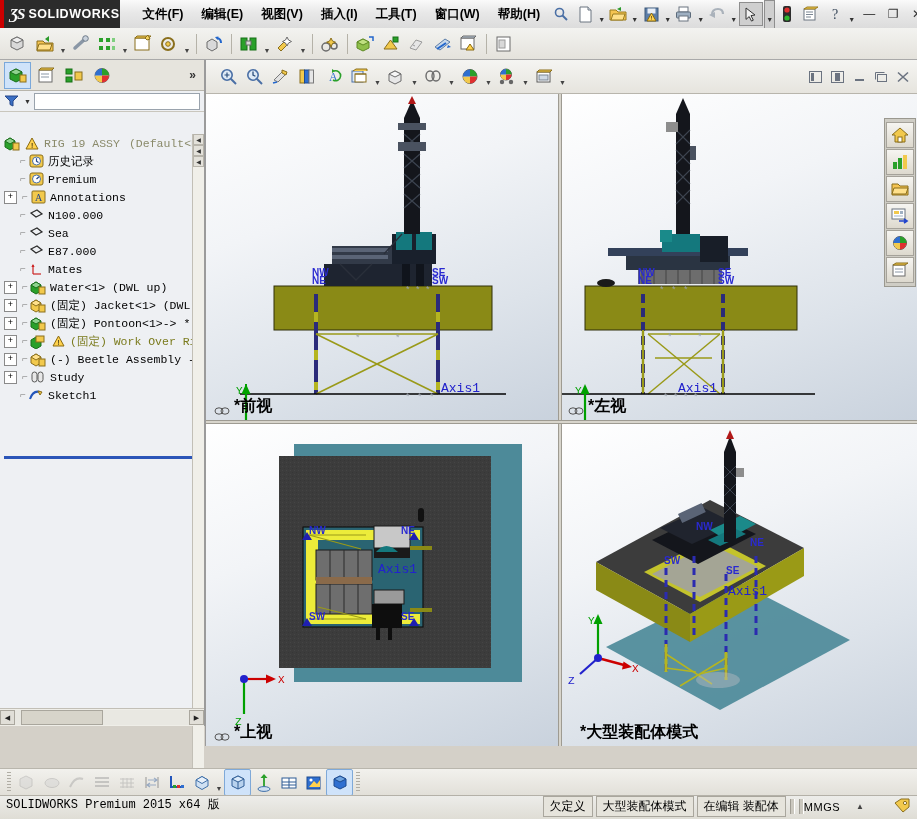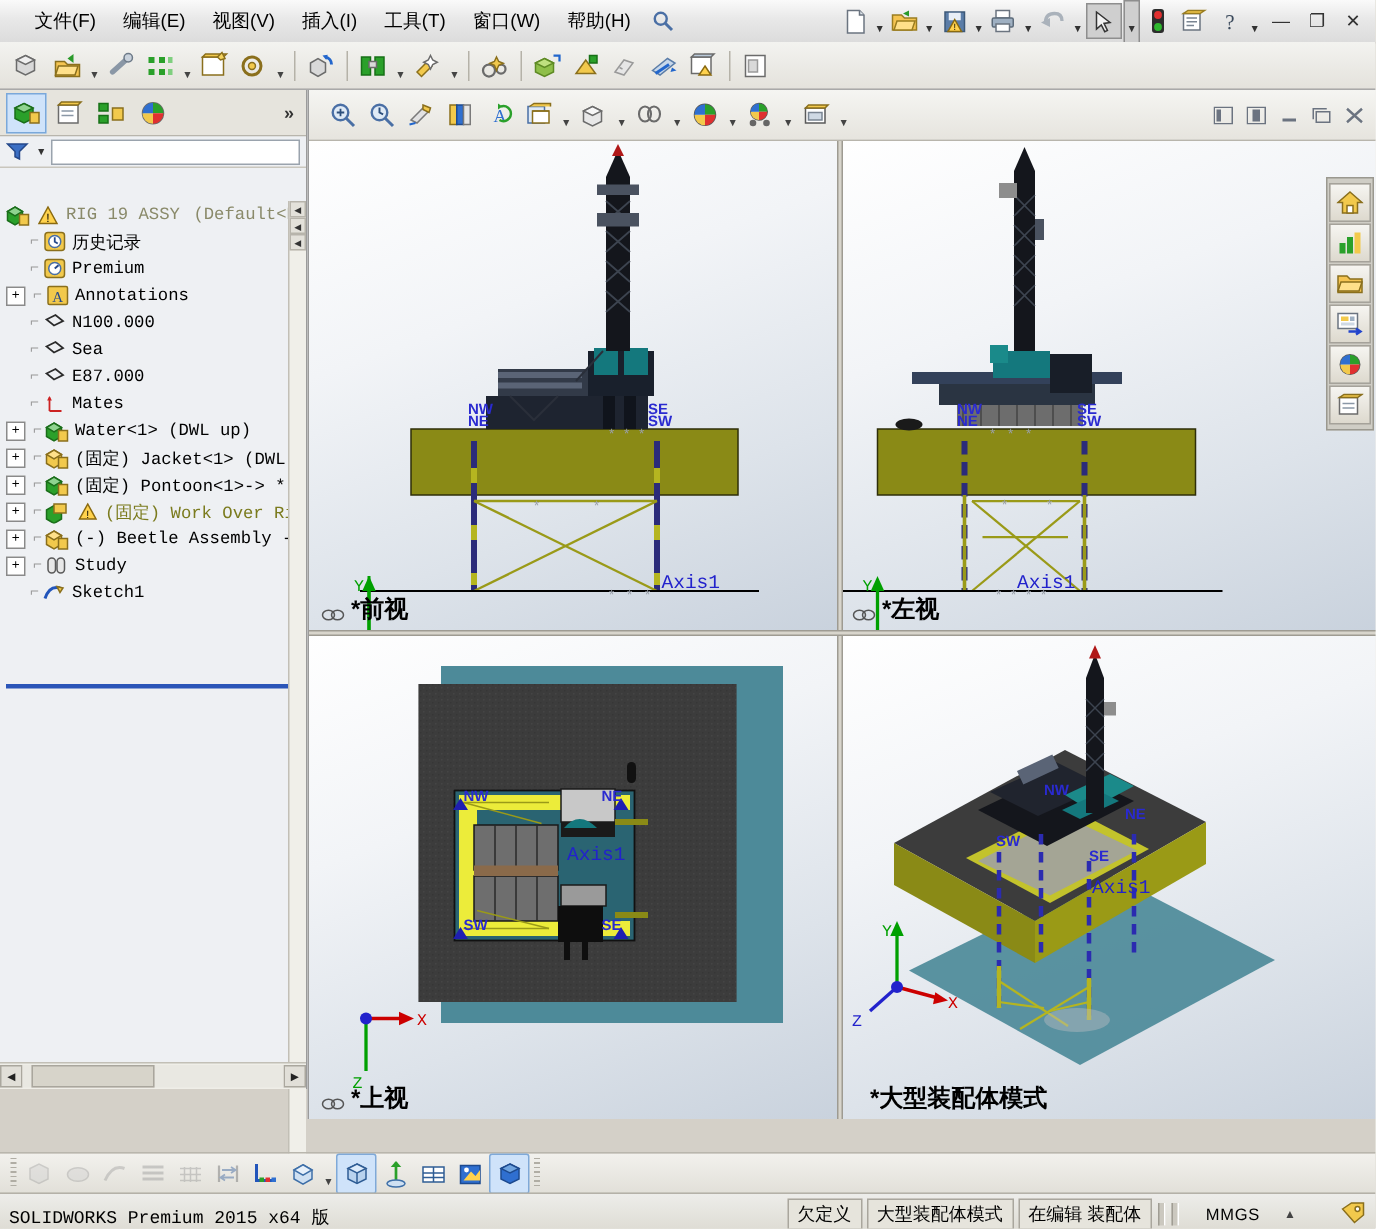--- a/index.html
+++ b/index.html
@@ -17,21 +17,21 @@
     border-bottom:1px solid #a9a9a9;
     display:flex;align-items:center;
   }
   .sw-logo{
     height:28px;width:130px;background:#2b2b2b;color:#fff;
     display:flex;align-items:center;position:relative;
     border-left:4px solid #cc0000;box-sizing:border-box;padding-left:6px;
   }
   .sw-logo .mark{font-family:"Liberation Serif",serif;font-style:italic;font-weight:bold;font-size:15px;margin-right:4px;letter-spacing:-1px;}
   .sw-logo .name{font-weight:bold;font-size:12.5px;letter-spacing:0.5px;font-family:"Liberation Sans",sans-serif;}
-  .menubar{display:flex;align-items:center;margin-left:14px;}
+  .menubar{display:flex;align-items:center;margin-left:14px;font-weight:bold;}
   .menuitem{padding:3px 9px;font-size:12.5px;color:#000;cursor:default;white-space:nowrap;}
   .tb-right{margin-left:auto;display:flex;align-items:center;padding-right:4px;}
   .ticon{width:22px;height:22px;display:inline-flex;align-items:center;justify-content:center;margin:0 1px;}
   .tdrop{width:9px;height:22px;display:inline-flex;align-items:flex-end;justify-content:center;padding-bottom:5px;color:#333;font-size:7px;}
   .wbtn{width:22px;height:20px;display:inline-flex;align-items:center;justify-content:center;color:#333;font-size:12px;margin-left:2px;}
 
   
   .maintoolbar{
     position:absolute;left:0;top:28px;width:917px;height:32px;
     background:linear-gradient(#f3f3f0,#e4e2dc);
@@ -105,34 +105,38 @@
   .navbtn{width:16px;height:16px;background:linear-gradient(#f2f1ec,#dcdad2);border:1px solid #a6a39a;display:flex;align-items:center;justify-content:center;font-size:7px;color:#222;margin-right:1px;box-sizing:border-box;}
   .btab{height:19px;line-height:17px;padding:0 9px;margin-left:3px;background:#cfccc3;border:1px solid #8d8a82;border-bottom:none;border-radius:3px 3px 0 0;font-size:12.5px;color:#000;}
   .btab.active{background:#efefec;border-color:#6d6b64;}
 
   .bottomtoolbar{position:absolute;left:0;top:768px;width:917px;height:27px;background:linear-gradient(#f2f1ed,#e2e0d9);border-top:1px solid #b9b6ad;display:flex;align-items:center;padding-left:4px;box-sizing:border-box;}
   .bt-ic{width:25px;height:25px;display:inline-flex;align-items:center;justify-content:center;}
   .bt-ic.sel{background:#cfe3fa;border:1px solid #7fa9d8;border-radius:2px;}
   .bt-drop{width:10px;height:25px;display:inline-flex;align-items:flex-end;justify-content:center;padding-bottom:6px;font-size:7px;color:#444;}
   .gripv{width:4px;height:20px;margin:0 3px;background:repeating-linear-gradient(180deg,#b0ada4 0 1px,transparent 1px 3px);}
 
-  .statusbar{position:absolute;left:0;top:795px;width:917px;height:24px;background:linear-gradient(#ededea,#dedcd4);border-top:1px solid #b4b1a8;display:flex;align-items:flex-end;font-family:"Liberation Mono",monospace;font-size:12px;color:#000;}
+  .statusbar{position:absolute;left:0;top:795px;width:917px;height:24px;background:linear-gradient(#ededea,#dedcd4);border-top:1px solid #b4b1a8;display:flex;align-items:flex-start;font-family:"Liberation Mono",monospace;font-size:12px;color:#000;}
   .sb-left{padding-left:6px;white-space:nowrap;}
   .sb-cells{margin-left:auto;display:flex;align-items:center;padding-right:6px;font-family:"Liberation Sans",sans-serif;}
   .sbcell{padding:1px 6px;border:1px solid #a9a69d;background:#e6e4dc;margin-left:3px;font-size:12px;white-space:nowrap;}
   .sbgrip{width:3px;height:15px;background:#cbc8bf;border-left:1px solid #a09d94;border-right:1px solid #fff;margin-left:4px;}
-  .sbunits{margin-left:18px;font-family:"Liberation Sans",sans-serif;font-size:11px;letter-spacing:0.5px;}
+  .sbunits{font-family:"Liberation Sans",sans-serif;font-size:11px;letter-spacing:0.5px;}
   .sbcaret{margin-left:16px;font-size:8px;color:#444;}
 </style>
 </head>
 <body>
 
 <div id="app">
 
   <div class="titlebar">
+    <div class="sw-logo">
+      <span class="mark">ƷS</span>
+      <span class="name">SOLIDWORKS</span>
+    </div>
     <div class="menubar">
       <div class="menuitem">文件(F)</div>
       <div class="menuitem">编辑(E)</div>
       <div class="menuitem">视图(V)</div>
       <div class="menuitem">插入(I)</div>
       <div class="menuitem">工具(T)</div>
       <div class="menuitem">窗口(W)</div>
       <div class="menuitem">帮助(H)</div>
       <div class="ticon">
         <svg width="16" height="16" viewBox="0 0 16 16">

